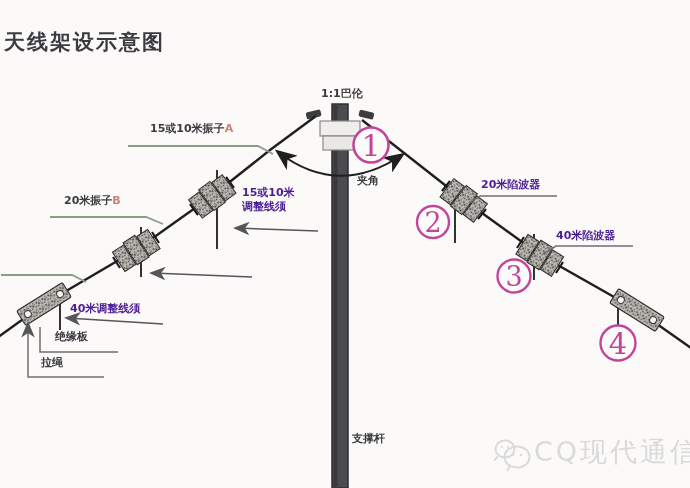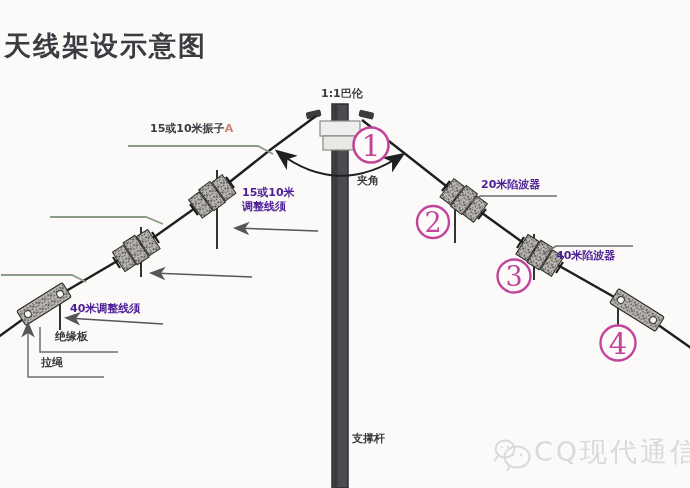--- a/index.html
+++ b/index.html
@@ -9,21 +9,21 @@
     background:#fbfaf8;
   }
   .art{position:absolute;left:0;top:0;width:690px;height:488px;}
   .lbl{
     position:absolute;white-space:nowrap;font-weight:bold;
     font-size:11px;color:#3b3b41;line-height:1.25;
   }
   .lbl.navy{color:#4c1d95;}
   .lbl .tag{color:#cd8172;}
   .title{
-    position:absolute;left:4px;top:28px;font-size:27px;font-weight:bold;
+    position:absolute;left:4px;top:28px;font-size:21px;font-weight:bold;
     color:#3b3b41;letter-spacing:2px;white-space:nowrap;
   }
   .two-line div{display:block;}
   .watermark-text{
     position:absolute;left:534px;top:434px;font-size:27px;font-weight:normal;
     color:#dadada;letter-spacing:3px;white-space:nowrap;
   }
   .callout-digit{
     font-family:"DejaVu Serif","Liberation Serif",serif;
     fill:#c2459b;
@@ -165,29 +165,30 @@
       <circle cx="521" cy="455" r="1.3" fill="#dadada" stroke="none"></circle>
     </g>
   </svg>
 
   <div class="title">天线架设示意图</div>
 
   <div class="lbl" style="left:321px;top:87px;">1:1巴伦</div>
   <div class="lbl" style="left:357px;top:174px;">夹角</div>
 
   <div class="lbl" style="left:150px;top:122px;"><span>15或10米振子</span><span class="tag">A</span></div>
+  <div class="lbl" style="left:64px;top:194px;"><span>20米振子</span><span class="tag">B</span></div>
 
   <div class="lbl navy two-line" style="left:242px;top:186px;">
     <div>15或10米</div>
     <div>调整线须</div>
   </div>
   <div class="lbl navy" style="left:70px;top:302px;">40米调整线须</div>
 
   <div class="lbl" style="left:55px;top:330px;">绝缘板</div>
   <div class="lbl" style="left:41px;top:356px;">拉绳</div>
 
   <div class="lbl navy" style="left:481px;top:178px;">20米陷波器</div>
-  <div class="lbl navy" style="left:556px;top:229px;margin-top:20px;">40米陷波器</div>
+  <div class="lbl navy" style="left:556px;top:229px;">40米陷波器</div>
 
   <div class="lbl" style="left:352px;top:391px;margin-top:41px;">支撑杆</div>
 
   <div class="watermark-text">CQ现代通信</div>
 </div>
 
 </body></html>

